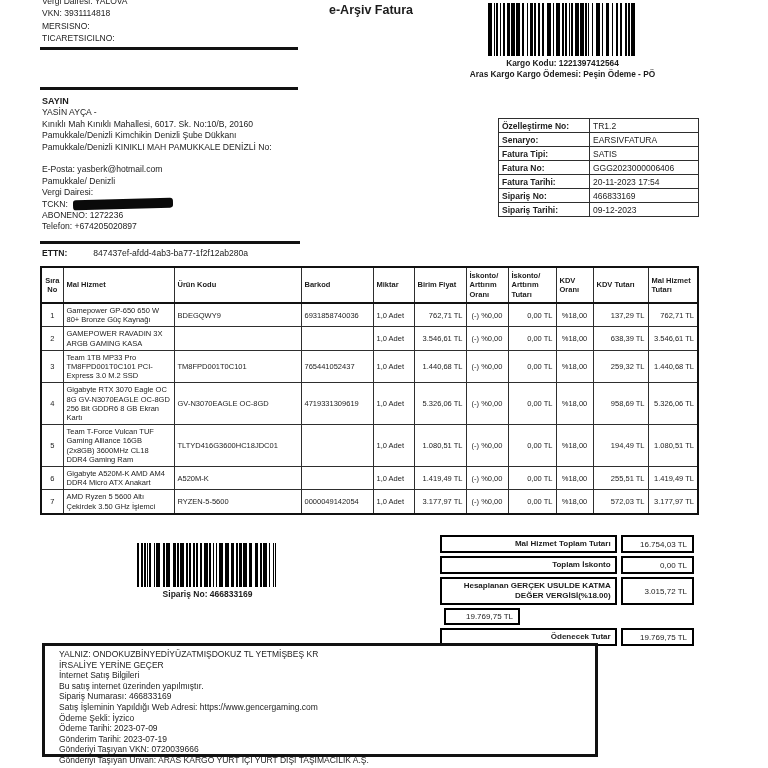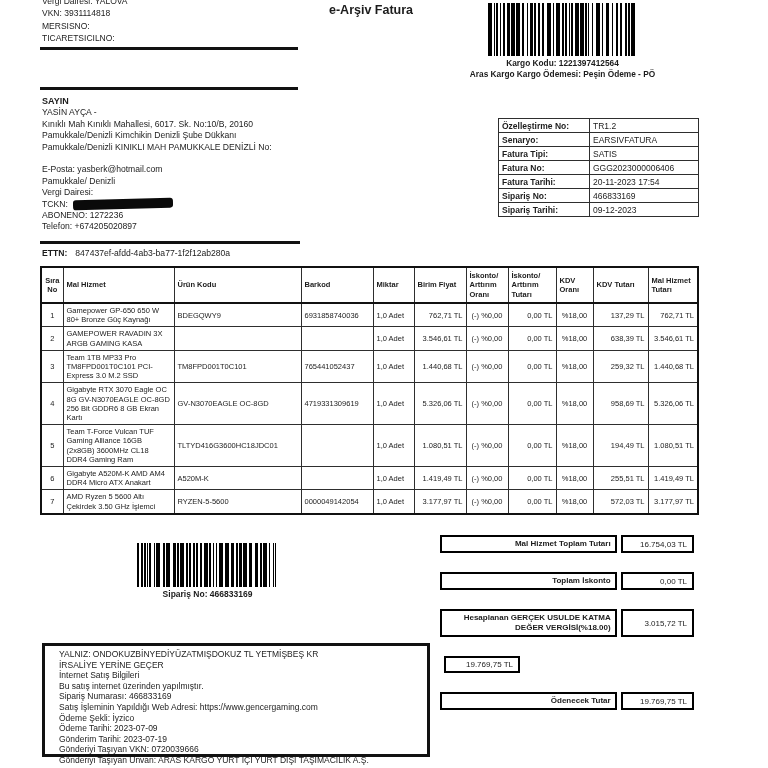--- a/index.html
+++ b/index.html
@@ -28,48 +28,48 @@
           transform:rotate(-1.6deg);vertical-align:middle;margin-left:5px;}
 
   
   .info-table{left:498px;top:118px;border-collapse:collapse;font-size:8.5px;}
   .info-table td{border:1px solid #2e2e2e;padding:1px 3px;height:11px;vertical-align:middle;}
   .info-table .il{font-weight:bold;width:84px;}
   .info-table .iv{width:102px;}
 
   
   .ettn{left:42px;top:248px;font-size:8.6px;}
-  .ettn b{margin-right:8px;}
+  .ettn b{margin-right:26px;}
 
   
   .items{left:40px;top:266px;border-collapse:collapse;table-layout:fixed;width:657px;
          font-size:7.5px;line-height:9.2px;border:2px solid #111;}
   .items th,.items td{border:1px solid #2e2e2e;padding:2px 3px;vertical-align:middle;
          overflow:hidden;word-wrap:break-word;}
   .items th{font-weight:bold;text-align:left;height:30px;border-bottom:2px solid #111;}
   .items th.c0{text-align:center;}
   .c0{text-align:center;}
   .c5,.c7,.c9,.c10{text-align:right;}
   .c6{text-align:center;}
   .c8{text-align:center;vertical-align:bottom;padding-bottom:4px;}
 
   
   .order-barcode{left:137px;top:543px;width:140px;height:44px;}
   .order-label{left:100px;top:589px;width:215px;text-align:center;font-size:8.5px;font-weight:bold;}
 
   
   .totals{left:440px;top:535px;width:254px;}
-  .tot-row{display:flex;align-items:stretch;margin-bottom:19px;}
+  .tot-row{display:flex;align-items:stretch;margin-bottom:3px;}
   .tot-label{width:172px;border:2px solid #000;font-weight:bold;text-align:right;
              font-size:8px;line-height:10px;padding:2px 4px;}
   .tot-value{width:62px;border:2px solid #000;margin-left:4px;text-align:right;
              font-size:8px;padding:2px 5px;display:flex;align-items:center;justify-content:flex-end;}
 
   
-  .footer{left:42px;top:643px;width:388px;height:114px;border:3px solid #111;
+  .footer{left:42px;top:643px;width:556px;height:114px;border:3px solid #111;
           padding:3px 6px 0 14px;font-size:8.5px;line-height:10.6px;box-sizing:border-box;}
 </style>
 </head>
 <body>
 
 <div class="page">
 
   <div class="abs seller" id="seller-lines">
       <div>Vergi Dairesi: YALOVA</div>
       <div>VKN: 3931114818</div>

